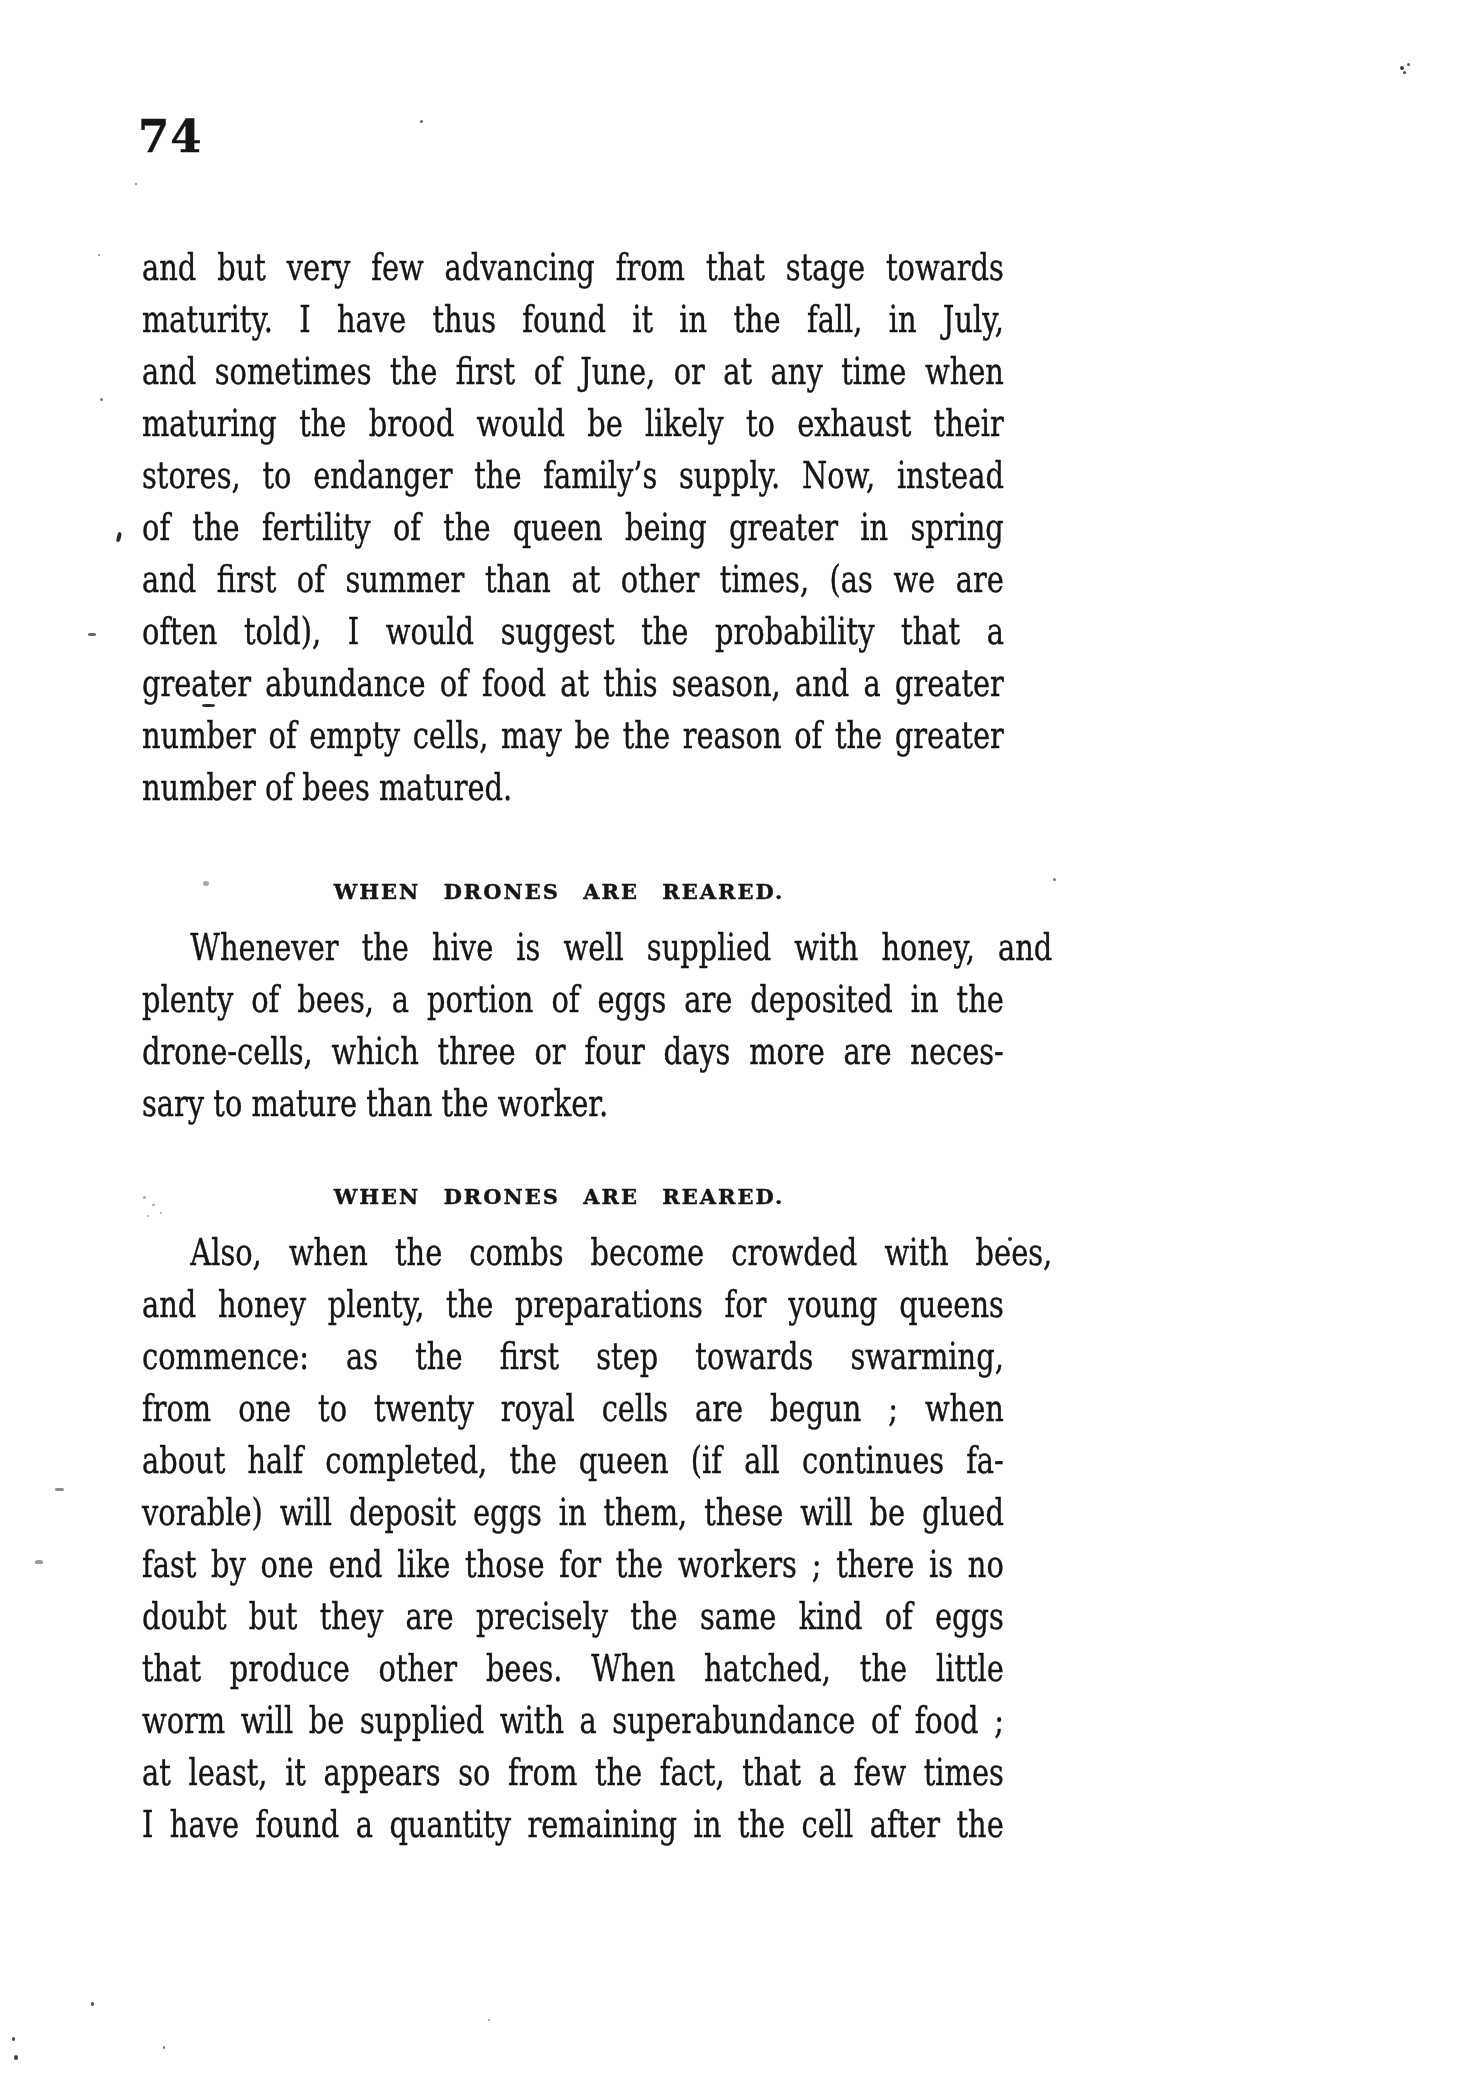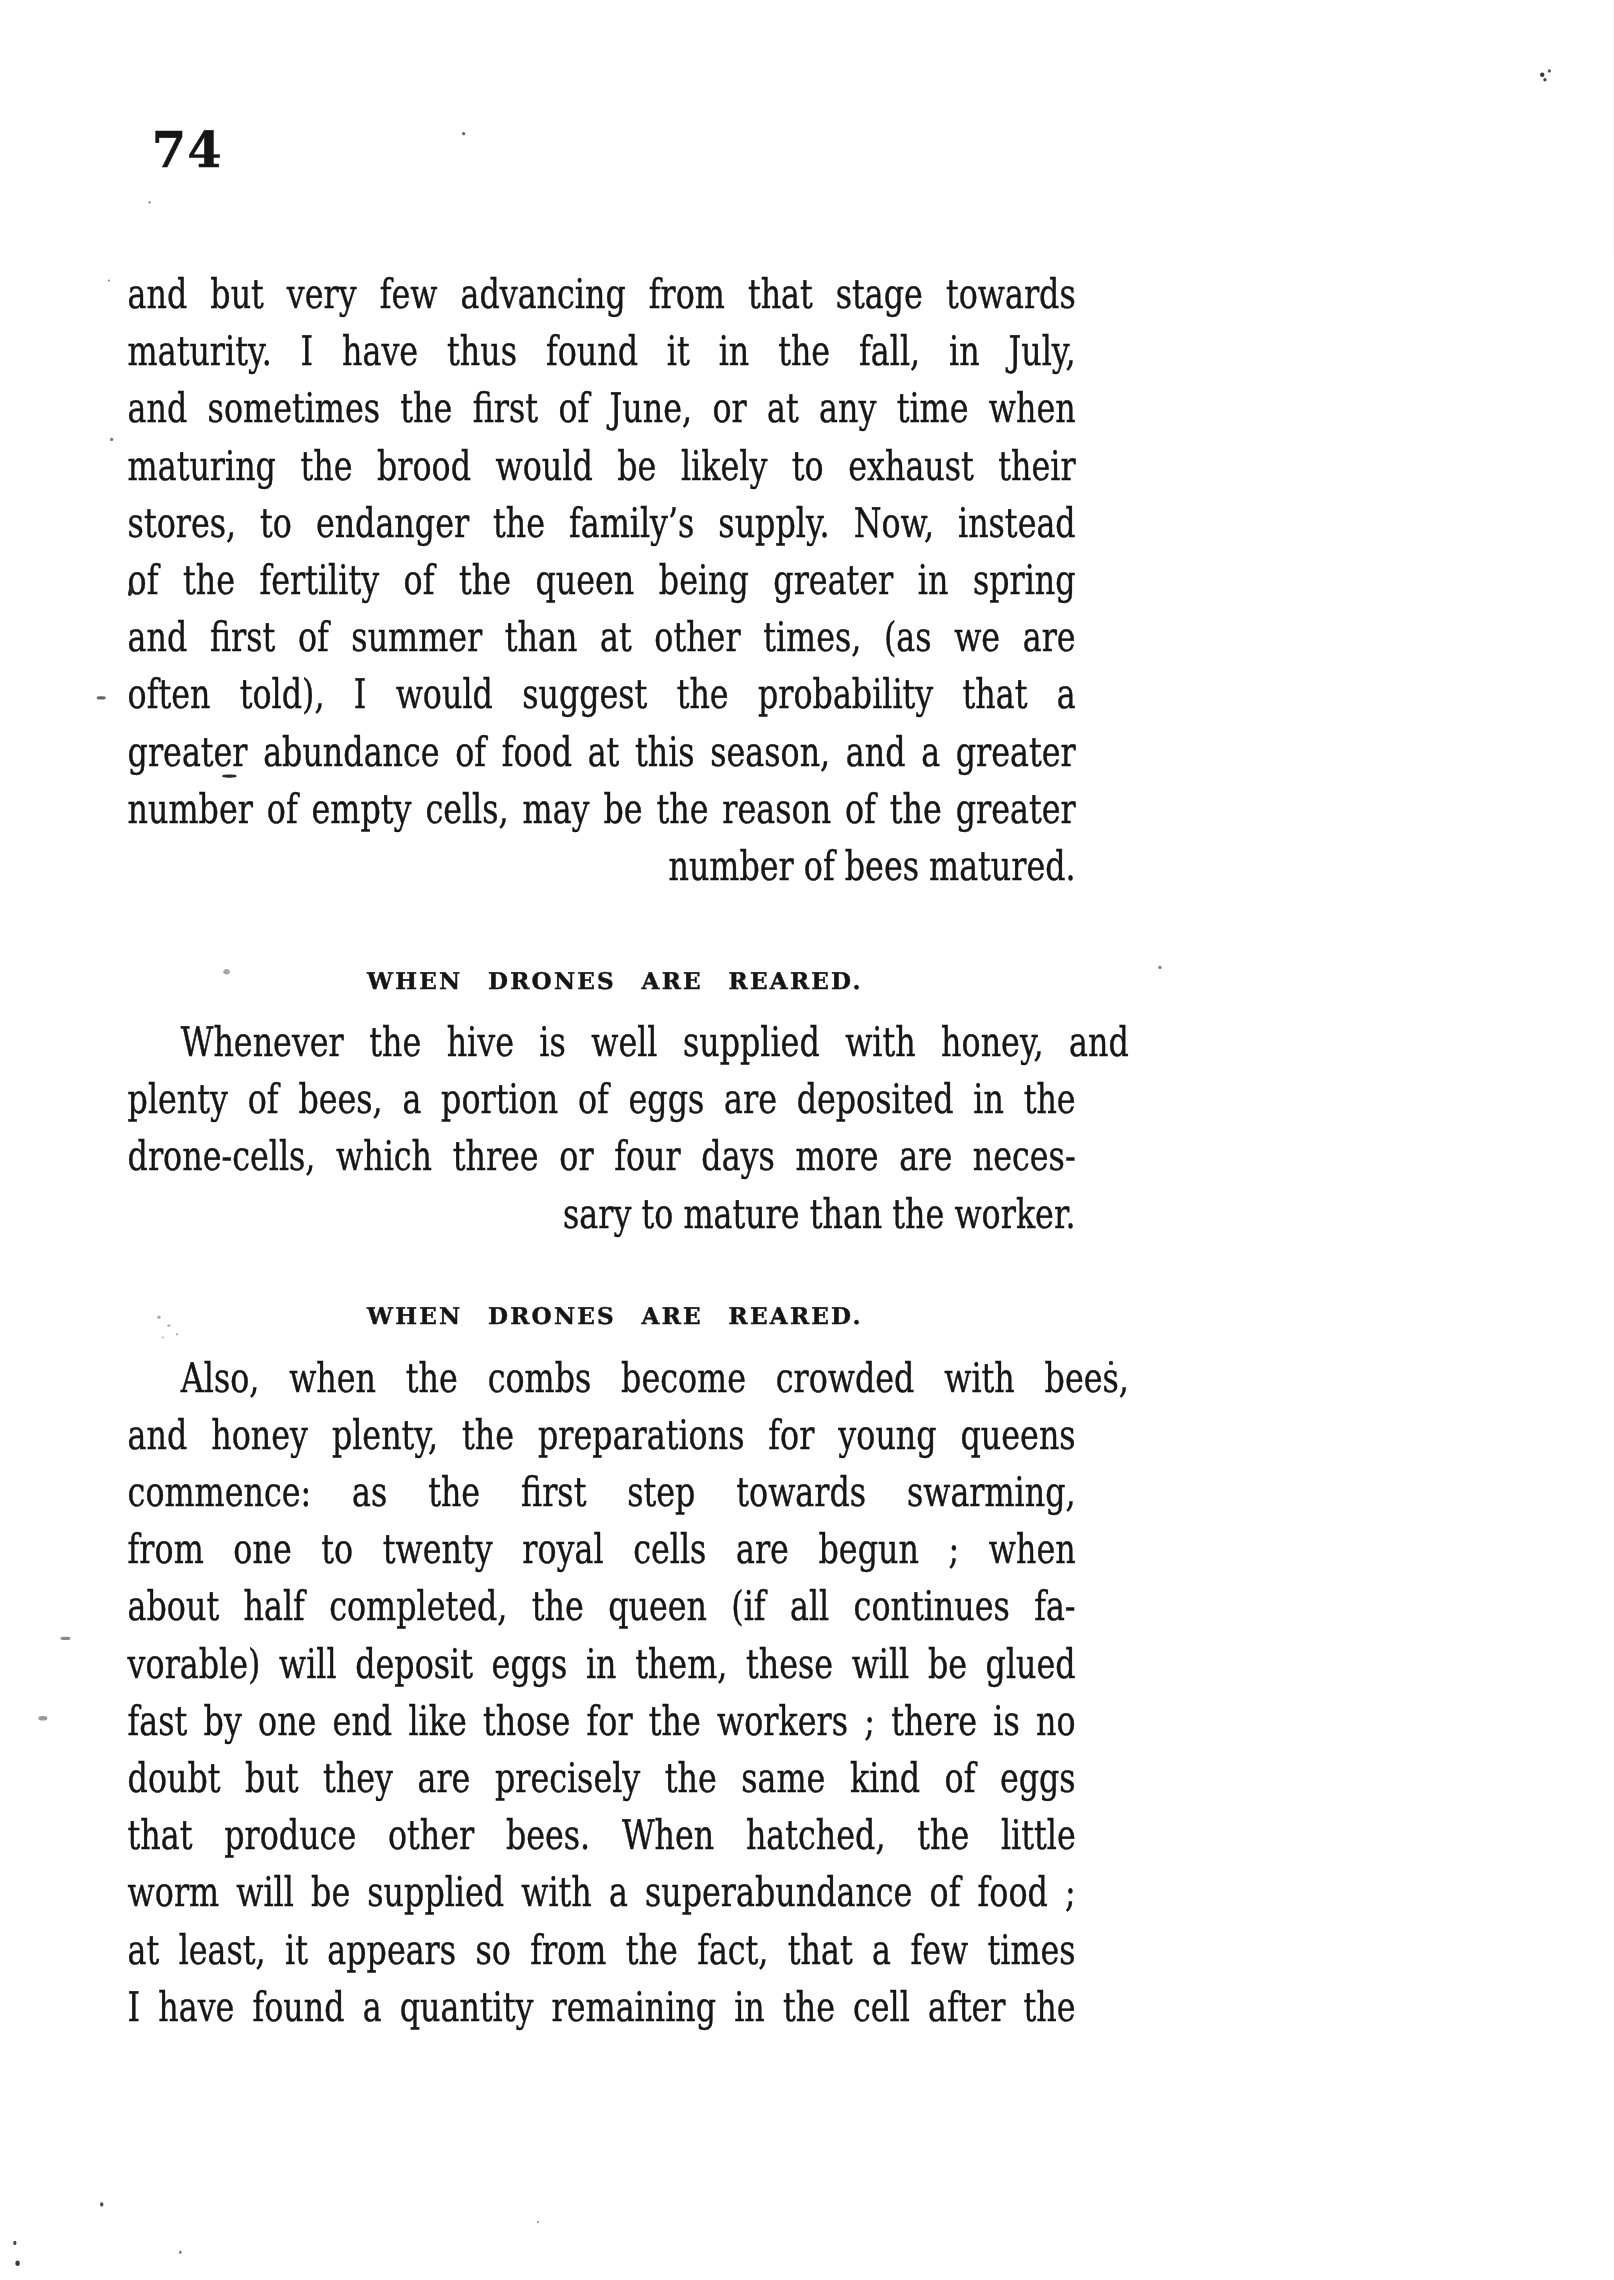--- a/index.html
+++ b/index.html
@@ -13,21 +13,21 @@
     -webkit-text-stroke:0.4px #161616;
   }
   .pagenum {
     position:absolute; left:124px; top:116px;
     font-size:45px; font-weight:bold; letter-spacing:1px; line-height:42px;margin-left:14px;
   }
   .running-title {
     position:absolute; left:128px; top:120px; width:862px;
     text-align:center; font-size:27px; font-weight:bold; letter-spacing:3px; line-height:42px;
   }
-  .tb { position:absolute; left:116px; width:862px;text-align:right; }
+  .tb { position:absolute; left:142px; width:862px; }
   #para-intro  { top:242px; }
   #head-drones { top:872px; }
   #para-drones { top:922px; }
   #head-queens { top:1177px; }
   #para-queens { top:1227px; }
   .sec-heading {
     position:absolute; left:128px; width:862px;
     text-align:center; font-size:21px; font-weight:bold;
     letter-spacing:2px; word-spacing:14px; line-height:40px;
   }

